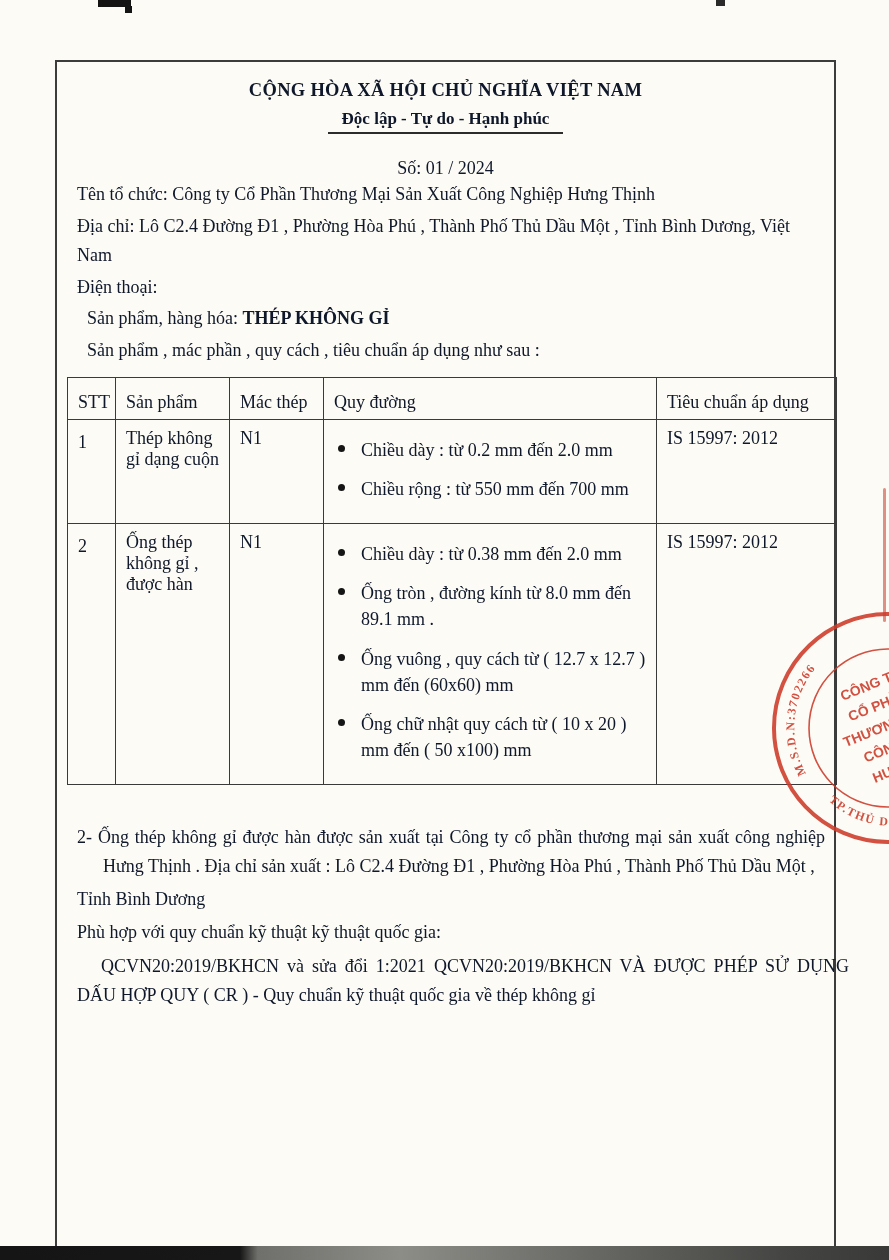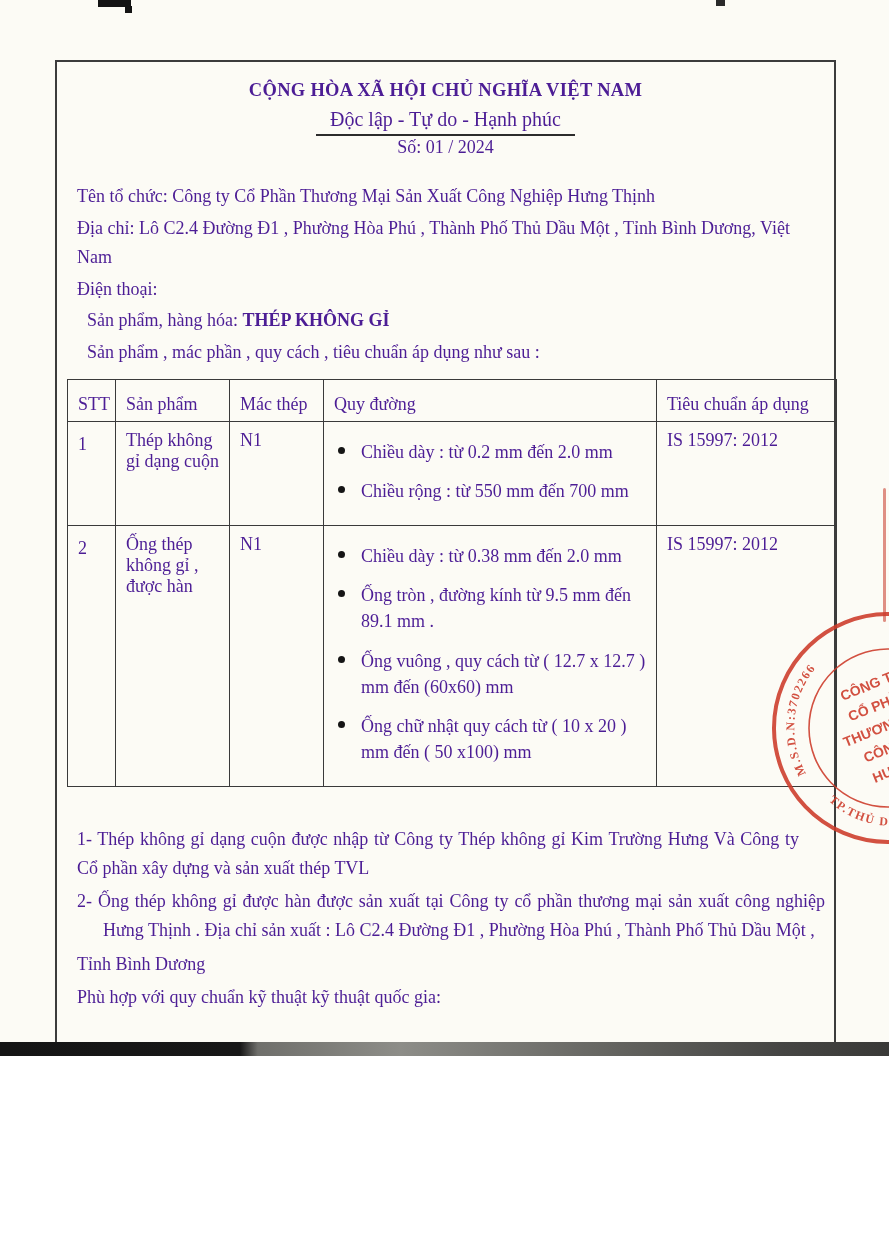--- a/index.html
+++ b/index.html
@@ -1,49 +1,49 @@
 <!DOCTYPE html>
 <html><head>
 <meta charset="utf-8">
 <style>
   html, body { margin: 0; padding: 0; }
   .page {
     position: relative;
     width: 889px;
-    height: 1056px;
+    height: 1260px;
     background: #fcfbf5;
     overflow: hidden;
     font-family: "Liberation Serif", "DejaVu Serif", serif;
-    color: #4c1d95;
+    color: #0f172a;
     font-size: 18px;
   }
   .frame {
     position: absolute;
     left: 55px;
     top: 60px;
     width: 781px;
     height: 1192px;
     border: 2px solid #3c3c3c;
     border-bottom: none;
     box-sizing: border-box;
     padding: 14px 20px 0 20px;
   }
   .center { text-align: center; }
   .hdr1 { font-weight: bold; font-size: 18.5px; letter-spacing: 0.3px; margin-top: 4px; }
   .hdr2 { margin-top: 7px; }
   .hdr2 span {
     display: inline-block;
-    font-weight: normal;
-    font-size: 20px;
+    font-weight: bold;
+    font-size: 17px;
     border-bottom: 2px solid #2c2c2c;
     padding: 0 14px 3px 14px;
   }
   .doc-title { font-weight: bold; font-size: 21.5px; letter-spacing: 0.5px; margin-top: 30px; }
-  .doc-number { font-size: 18px; margin-top: 1px; }
-  .info { margin-top: 24px; line-height: 1.64; }
+  .doc-number { font-size: 18px; margin-top: 24px; }
+  .info { margin-top: 1px; line-height: 1.64; }
   .info p { margin: 0 0 2px 0; }
   .indent-sm { padding-left: 10px; }
   .bold { font-weight: bold; }
   table.spec {
     border-collapse: collapse;
     margin-top: 12px;
     margin-left: -10px;
     width: 769px;
     table-layout: fixed;
   }
@@ -172,41 +172,41 @@
         <td class="c-stt" style="padding-top:12px">2</td>
         <td class="c-sp">Ống thép không gỉ , được hàn</td>
         <td class="c-mt">N1</td>
         <td class="c-qc">
           <div class="qc-item">
                 <span class="qc-dot"></span>
                 <span class="qc-text">Chiều dày : từ 0.38 mm đến 2.0 mm</span>
               </div>
           <div class="qc-item">
                 <span class="qc-dot"></span>
-                <span class="qc-text">Ống tròn , đường kính từ 9.5 mm đến 89.1 mm .</span>
+                <span class="qc-text">Ống tròn , đường kính từ 8.0 mm đến 89.1 mm .</span>
               </div>
           <div class="qc-item">
                 <span class="qc-dot"></span>
                 <span class="qc-text">Ống vuông , quy cách từ ( 12.7 x 12.7 ) mm đến (60x60) mm</span>
               </div>
           <div class="qc-item">
                 <span class="qc-dot"></span>
                 <span class="qc-text">Ống chữ nhật quy cách từ ( 10 x 20 ) mm đến ( 50 x100) mm</span>
               </div>
         </td>
         <td class="c-tc">IS 15997: 2012</td>
       </tr>
     </tbody>
       </table>
 
     <div class="notes">
-      <p class="note-block">1- Thép không gỉ dạng cuộn được nhập từ Công ty Thép không gỉ Kim Trường Hưng Và Công ty Cổ phần xây dựng và sản xuất thép TVL</p>
       <p class="note-block note-hang">2- Ống thép không gỉ được hàn được sản xuất tại Công ty cổ phần thương mại sản xuất công nghiệp Hưng Thịnh . Địa chỉ sản xuất : Lô C2.4 Đường Đ1 , Phường Hòa Phú , Thành Phố Thủ Dầu Một ,</p>
       <p class="plain-ind">Tỉnh Bình Dương</p>
       <p class="plain-ind">Phù hợp với quy chuẩn kỹ thuật kỹ thuật quốc gia:</p>
+      <p class="final-par">QCVN20:2019/BKHCN và sửa đổi 1:2021 QCVN20:2019/BKHCN VÀ ĐƯỢC PHÉP SỬ DỤNG DẤU HỢP QUY ( CR ) -  Quy chuẩn kỹ thuật quốc gia về thép không gỉ</p>
     </div>
 
   </div>
 
   <div class="stamp-line-artifact"></div>
 
   <div class="stamp">
     <svg width="244" height="244" viewBox="0 0 244 244">
       <circle cx="122" cy="122" r="114" fill="none" stroke="#cd3a29" stroke-width="4"></circle>
       <circle cx="122" cy="122" r="79" fill="none" stroke="#cd3a29" stroke-width="1.6"></circle>

